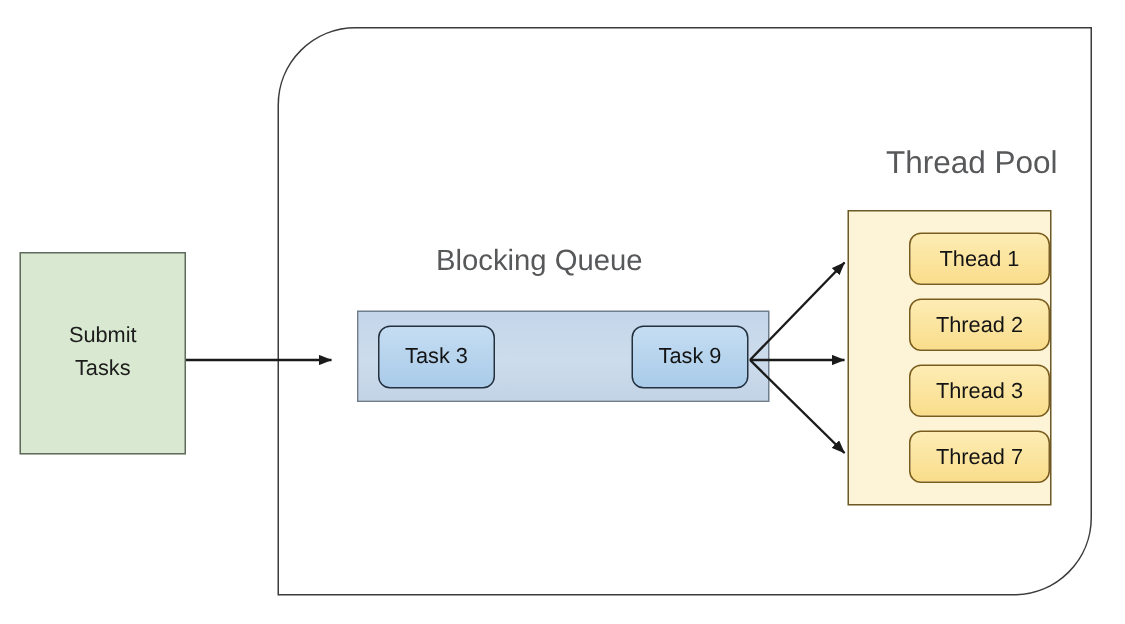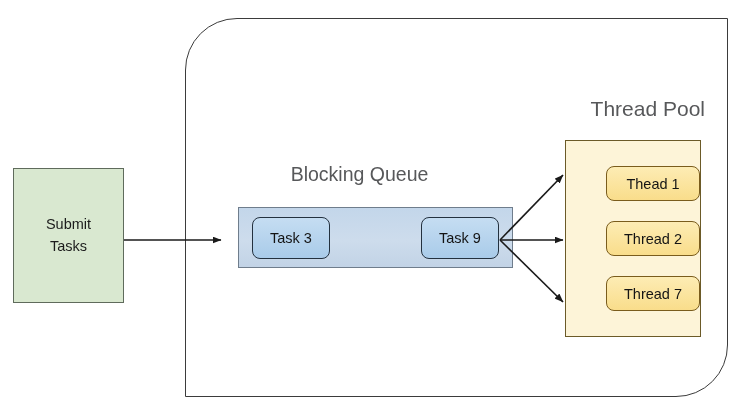--- a/index.html
+++ b/index.html
@@ -172,20 +172,21 @@
   </div>
   <div id="blocking-queue-box">
     <div class="task-box">Task 3</div>
     <div class="task-box">Task 9</div>
   </div>
 
   <div id="thread-pool-label">Thread Pool</div>
   <div id="thread-pool-box">
     <div class="thread-box">Thead 1</div>
     <div class="thread-box">Thread 2</div>
+    <div class="thread-box">Thread 3</div>
     <div class="thread-box">Thread 7</div>
   </div>
 
   <svg id="arrows-layer" viewBox="0 0 750 416" width="750" height="416">
     <defs>
       <marker id="arrowhead" markerWidth="9" markerHeight="7" refX="8.5" refY="3.5" orient="auto" markerUnits="userSpaceOnUse">
         <polygon points="0 0, 9 3.5, 0 7" fill="#1a1a1a"></polygon>
       </marker>
     </defs>
 

